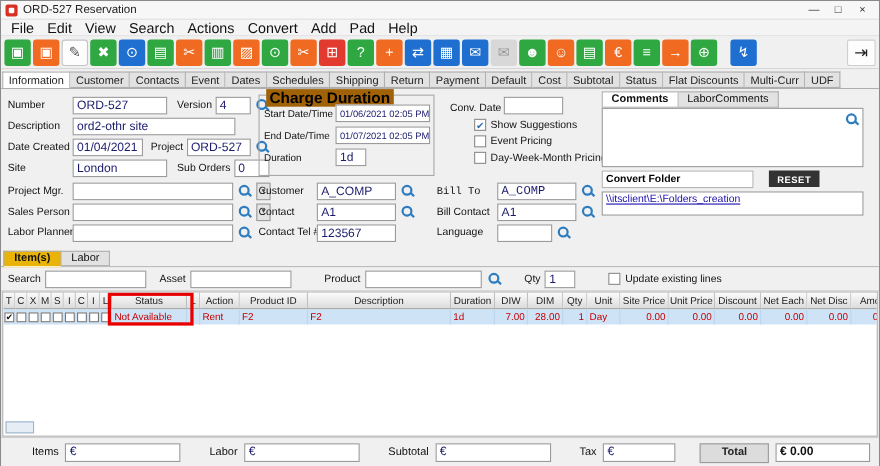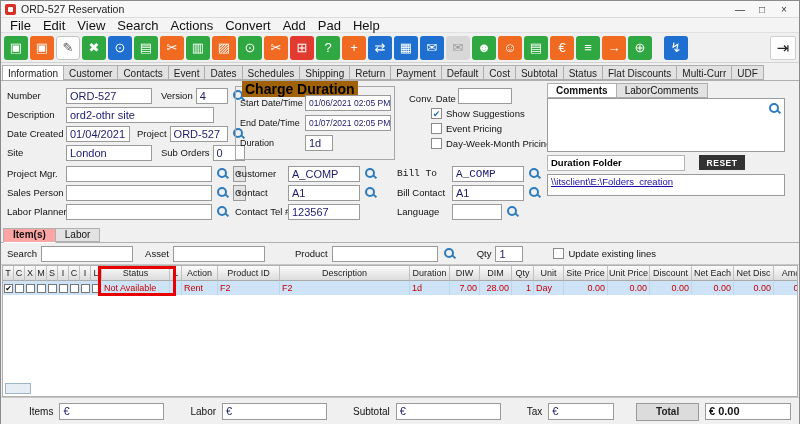--- a/index.html
+++ b/index.html
@@ -57,21 +57,21 @@
   .commentsbox { position:absolute; left:546px; top:17px; width:238px; height:54px; background:#fff; border:1px solid #9a9a9a; }
   .commentsbox .mag { position:absolute; right:2px; top:2px; }
   .folderlbl { font-weight:bold; color:#000; background:#fff; border:1px solid #b5b5b5; width:138px; height:16px; line-height:14px; padding:0 3px; }
   .resetbtn { width:46px; height:15px; background:#333; color:#fff; font-size:8.5px; font-weight:bold; display:flex; align-items:center; justify-content:center; letter-spacing:0.5px; }
   .linkbox { position:absolute; left:546px; top:93px; width:238px; height:22px; background:#fff; border:1px solid #9a9a9a; padding:1px 3px; }
   .doclink { color:#1a0dab; text-decoration:underline; font-size:9.5px; white-space:nowrap; }
 
   
   .itabs { height:16px; background:#f0f0f0; border-bottom:1px solid #b0b0b0; display:flex; align-items:flex-end; padding:1px 2px 0; }
   .itab { flex:none; padding:0 9px; font-size:10px; height:14px; background:#e2e2e2; border:1px solid #b0b0b0; border-left:none; }
-  .reel .itab:first-child { border-left:1px solid #b0b0b0; background:#fca5a5; font-weight:bold; border-bottom:1px solid #fff; margin-bottom:-1px; height:15px; }
+  .reel .itab:first-child { border-left:1px solid #b0b0b0; background:#eab308; font-weight:bold; border-bottom:1px solid #fff; margin-bottom:-1px; height:15px; }
 
   
   .searchrow { height:22px; display:flex; align-items:center; gap:4px; padding:0 6px; background:#f0f0f0; border-bottom:1px solid #c8c8c8; font-size:9.5px; }
 
   
   .grid { position:relative; height:132px; margin:0 1px; background:#fff; border:1px solid #b0b0b0; overflow:hidden; }
   .trow { display:flex; width:860px; }
   .gh { background:linear-gradient(#fbfbfb,#dcdcdc); border-right:1px solid #c0c0c0; border-bottom:1px solid #aaa; height:15px; font-size:9px; display:flex; align-items:center; justify-content:center; color:#222; overflow:hidden; white-space:nowrap; flex:none; }
   .gc { height:14px; font-size:9px; display:flex; align-items:center; padding:0 2px; color:#c40000; border-right:1px solid #bcd6ee; overflow:hidden; white-space:nowrap; flex:none; }
   .datarow { background:#cfe3f7; }
@@ -260,21 +260,21 @@
     <div class="frow" style="left:396px;top:122px;">
       <span class="lbl" style="width:52px;">Language</span>
       <span class="field" style="width:50px;"></span>
       <span class="mag"></span>
     </div>
     <div class="commentsbox">
       <span></span>
       <span class="mag"></span>
     </div>
     <div class="frow" style="left:546px;top:73px;">
-      <span class="folderlbl">Duration Folder</span>
+      <span class="folderlbl">Convert Folder</span>
       <span style="width:8px;"></span>
       <span class="resetbtn">RESET</span>
     </div>
     <div class="linkbox">
       <span class="doclink">\\itsclient\E:\Folders_creation</span>
     </div>
   </div>
 
   <div class="itabs">
     <span class="reel">

